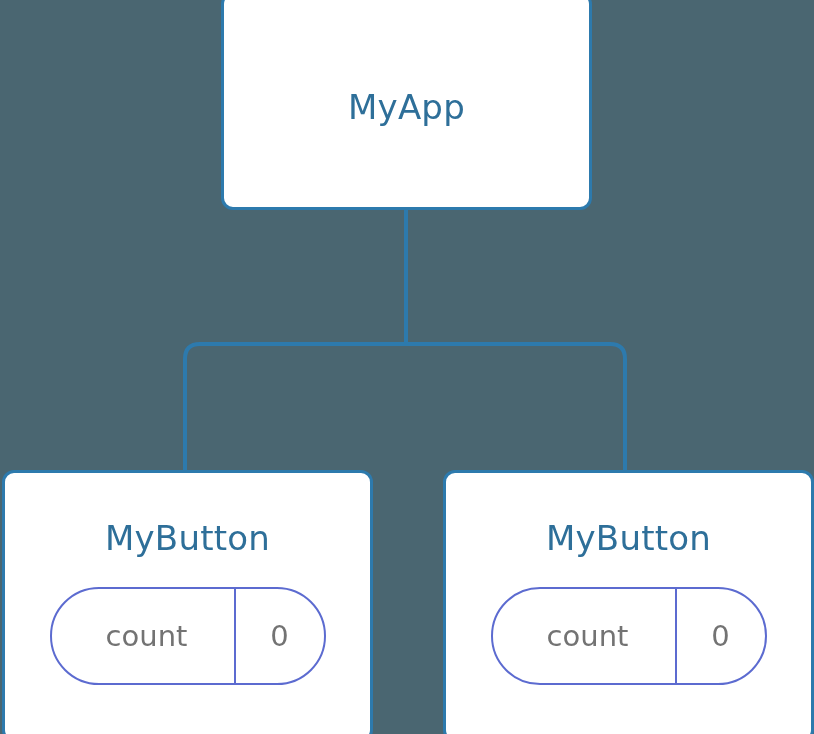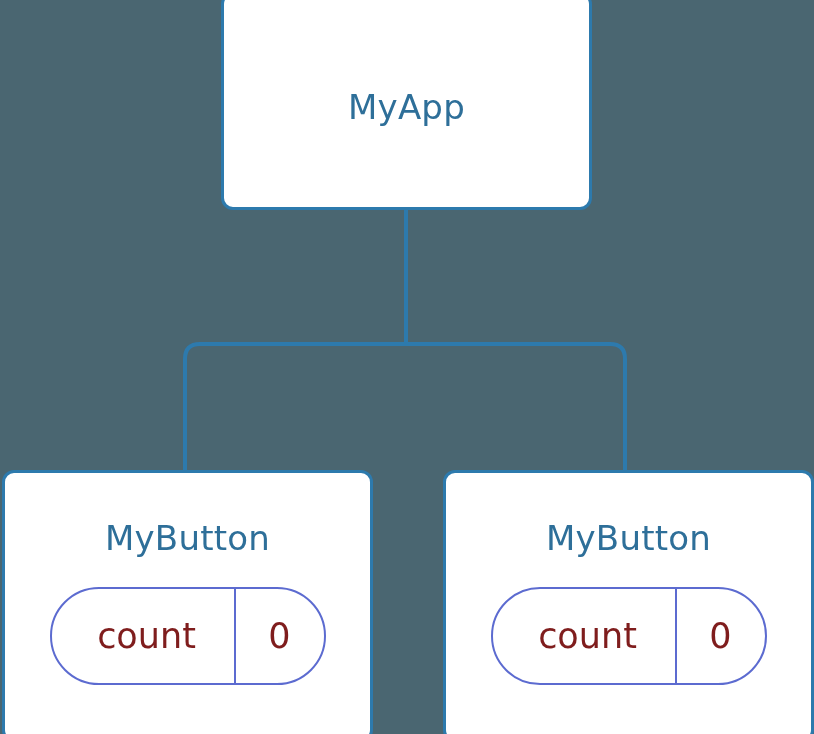--- a/index.html
+++ b/index.html
@@ -75,22 +75,22 @@
     border: 2px solid #5c6bd0;
     border-radius: 49px;
     box-sizing: border-box;
     background: #ffffff;
   }
   .pill-key,
   .pill-val {
     display: flex;
     align-items: center;
     justify-content: center;
-    color: #7f1d1d;
-    font-size: 35px;
+    color: #737373;
+    font-size: 29px;
     line-height: 1;
     white-space: nowrap;
   }
   .pill-key {
     width: 174px;
     padding-left: 8px;
   }
   .pill-val {
     width: 88px;
     border-left: 2px solid #5c6bd0;

